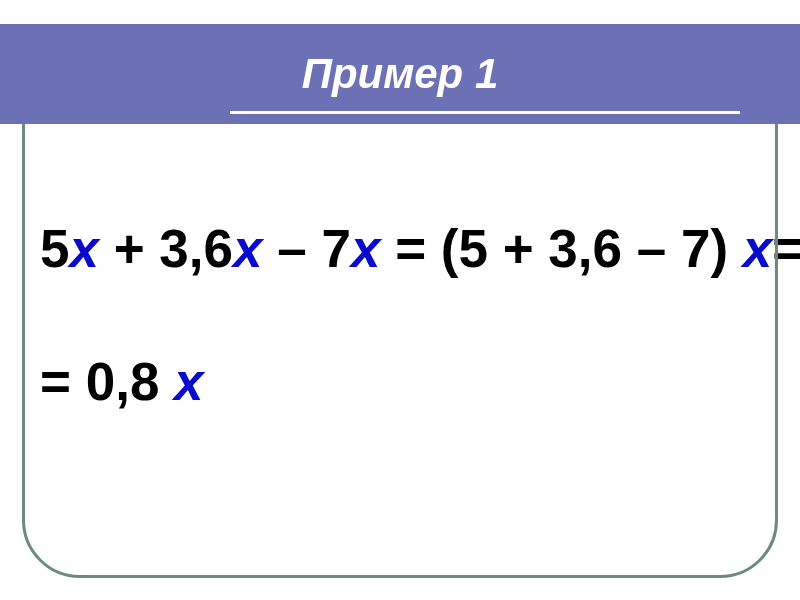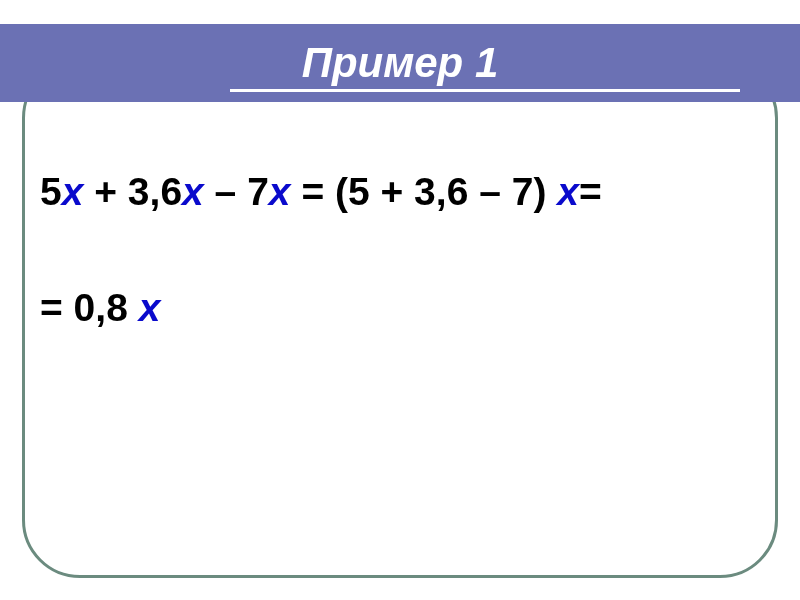--- a/index.html
+++ b/index.html
@@ -9,21 +9,21 @@
       background: #ffffff;
       font-family: Arial, sans-serif;
       position: relative;
       overflow: hidden;
     }
     .title-bar {
       position: absolute;
       top: 24px;
       left: 0;
       right: 0;
-      height: 78px;
+      height: 100px;
       background: #6b71b4;
       display: flex;
       align-items: center;
       justify-content: center;
       z-index: 2;
     }
     .title-text {
       color: #ffffff;
       font-size: 42px;
       font-weight: bold;
@@ -48,25 +48,26 @@
       z-index: 1;
     }
     .content-area {
       position: absolute;
       top: 170px;
       left: 40px;
       right: 20px;
       bottom: 40px;
     }
     .equation-line {
-      font-size: 39px;
+      font-size: 53px;
       font-weight: bold;
       color: #000000;
       margin-bottom: 72px;
       white-space: nowrap;
+      margin-top: 48px;
     }
     .var-x {
       color: #0a0acc;
       font-style: italic;
     }
   </style>
 </head>
 <body>
 
 <div class="title-bar">

